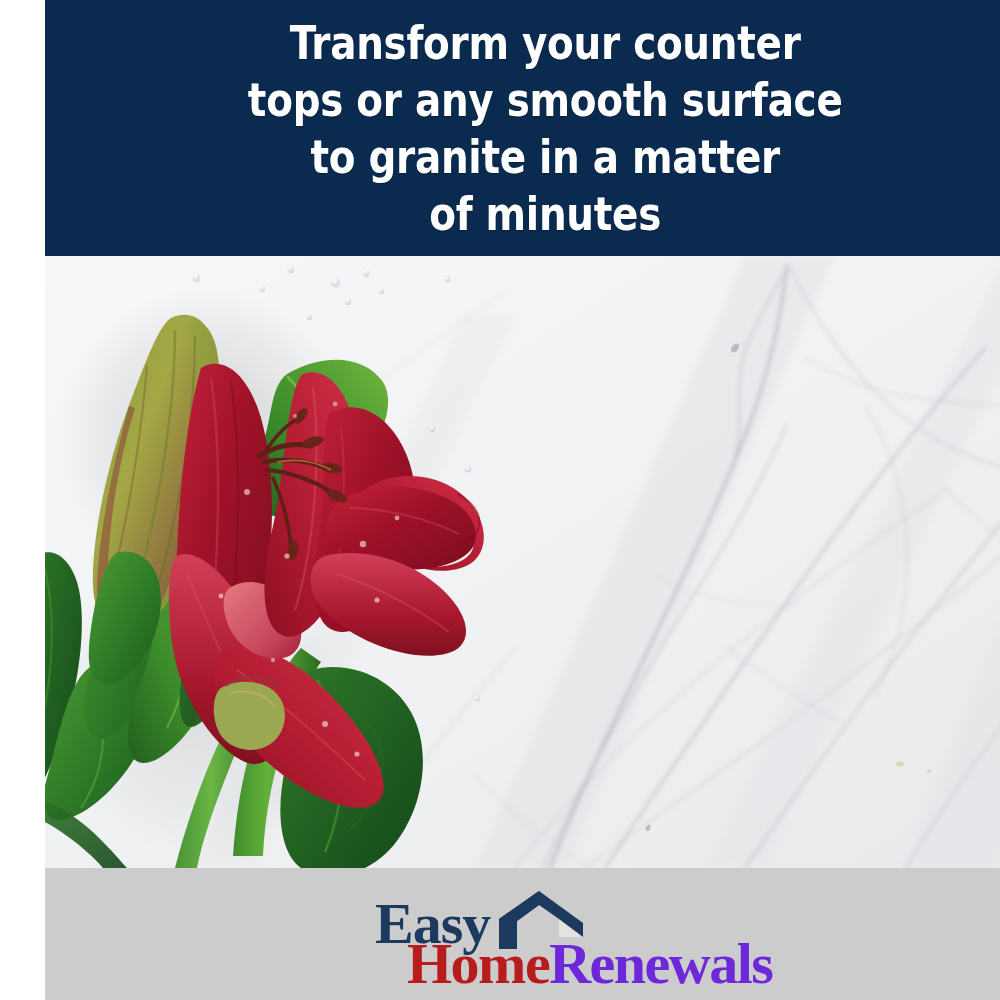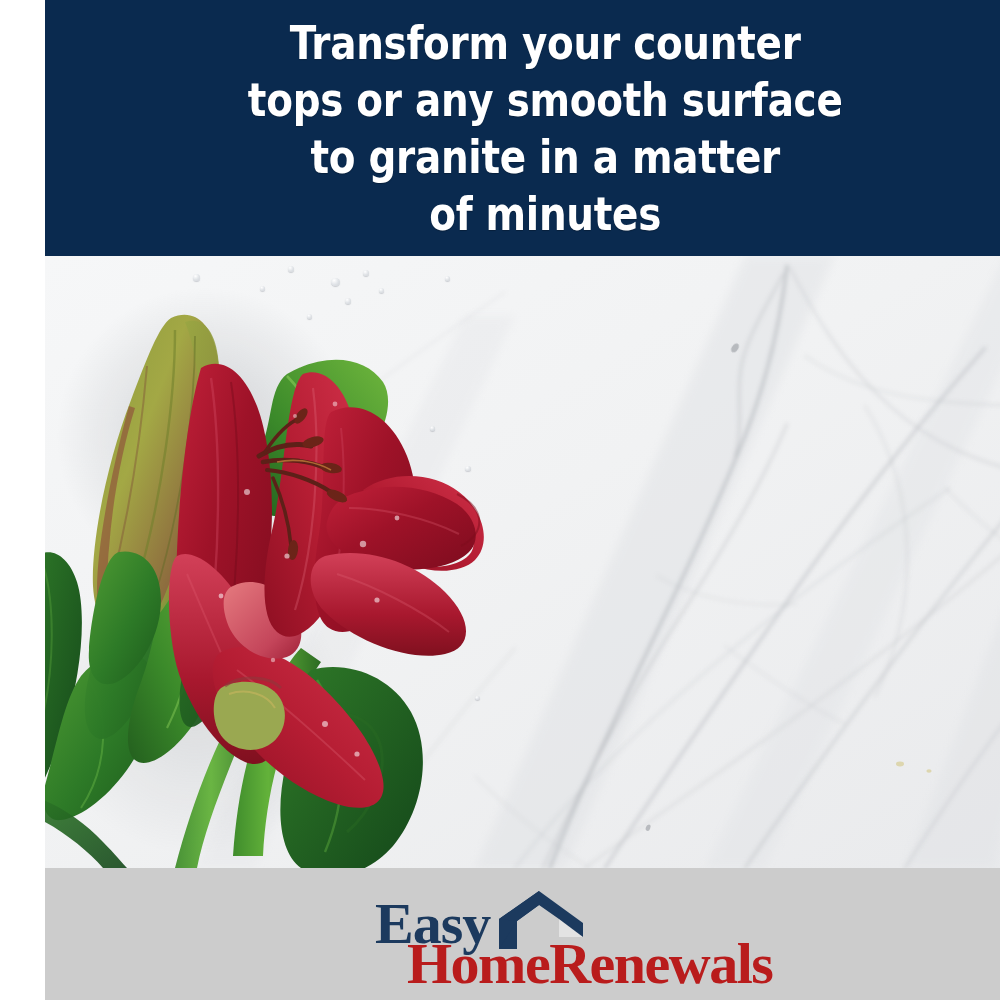--- a/index.html
+++ b/index.html
@@ -82,21 +82,21 @@
     font-weight:bold;font-size:58px;line-height:58px;
     color:#1c3a5e;letter-spacing:-1px;
   }
   #logo-row2{
     position:absolute;left:62px;top:48px;
     font-family:"Liberation Serif","DejaVu Serif",serif;
     font-weight:bold;font-size:58px;line-height:58px;
     letter-spacing:-1.5px;white-space:nowrap;
   }
   #logo-home{color:#b91c1c;}
-  #logo-renewals{color:#b91c1c;}
+  #logo-renewals{color:#6d28d9;}
   #roof{
     position:absolute;left:152px;top:2px;width:88px;height:64px;
   }
   #roof svg{display:block;width:100%;height:100%;}
 </style>
 </head>
 <body>
 
 <div id="ad">
 

